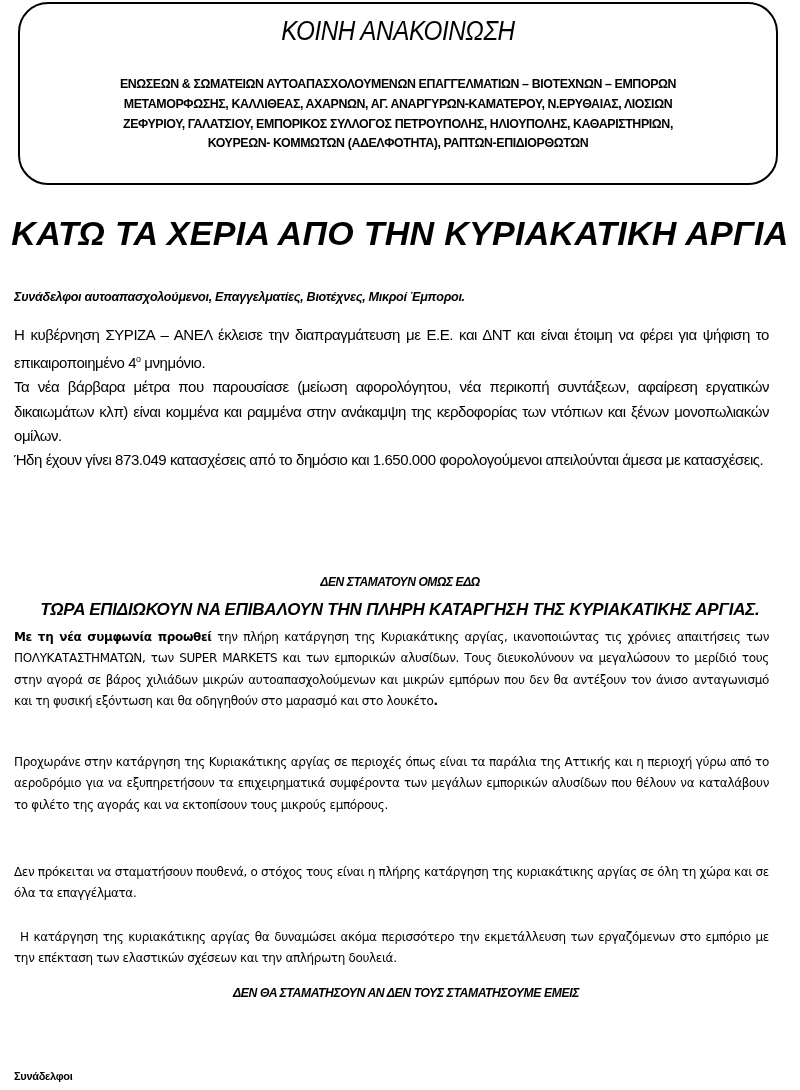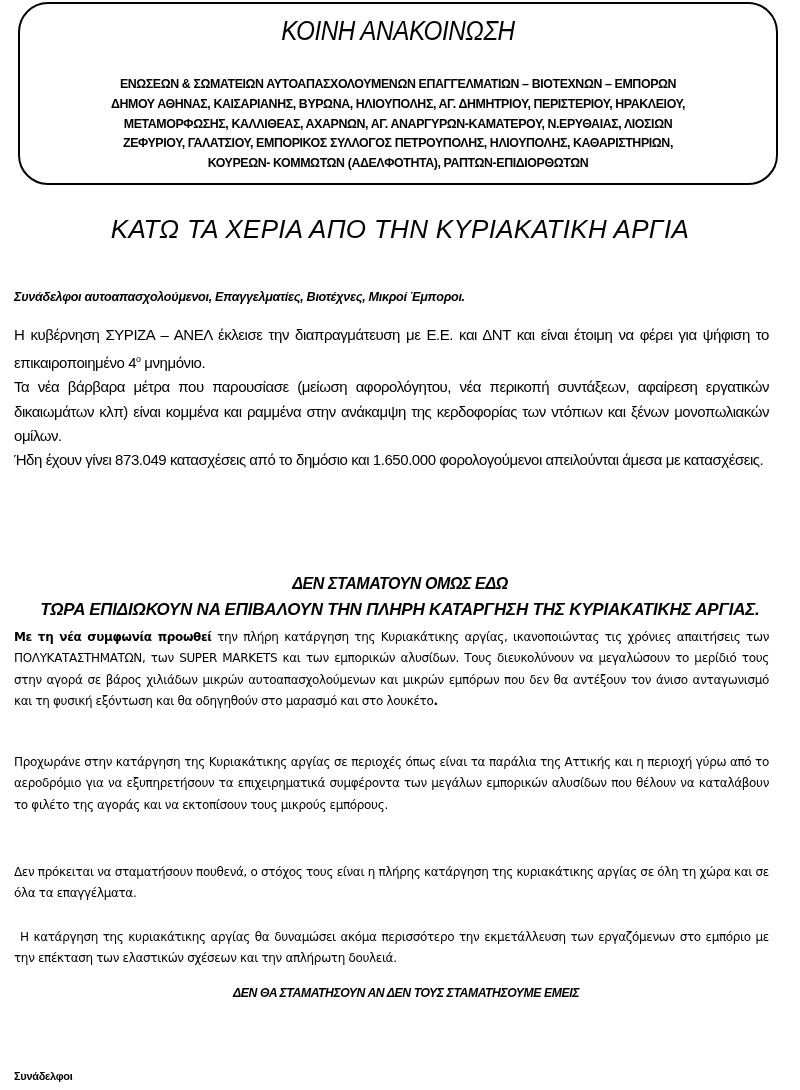--- a/index.html
+++ b/index.html
@@ -48,23 +48,23 @@
       letter-spacing: -0.4px;
     }
     .header-unions div { white-space: nowrap; }
 
     .main-headline {
       position: absolute;
       left: 0; right: 0;
       top: 214px;
       text-align: center;
       font-family: "Liberation Sans", sans-serif;
-      font-weight: normal;
+      font-weight: bold;
       font-style: italic;
-      font-size: 26px;
+      font-size: 34px;
       letter-spacing: 0.3px;
     }
     .salutation {
       position: absolute;
       left: 14px;
       top: 290px;
       font-weight: bold;
       font-style: italic;
       font-size: 12.6px;
       letter-spacing: -0.3px;
@@ -81,21 +81,21 @@
     }
     .section-1 p { margin: 0; }
     .sub-head {
       position: absolute;
       left: 0; right: 0;
       text-align: center;
       font-weight: bold;
       font-style: italic;
       letter-spacing: -0.4px;
     }
-    .sub-head-1 { top: 575px; font-size: 16px; }
+    .sub-head-1 { top: 575px; font-size: 12px; }
     .sub-head-2 { top: 600px; font-size: 17px; letter-spacing: -0.2px; }
 
     .section-2 {
       position: absolute;
       left: 14px;
       width: 755px;
       font-family: "DejaVu Sans", sans-serif;
       font-size: 12px;
       line-height: 21.4px;
       letter-spacing: -0.35px;
@@ -129,21 +129,20 @@
       letter-spacing: -0.3px;
     }
   </style>
 </head>
 <body>
 
 <div class="header-box">
   <div class="header-title">ΚΟΙΝΗ ΑΝΑΚΟΙΝΩΣΗ</div>
   <div class="header-unions">
     <div>ΕΝΩΣΕΩΝ &amp; ΣΩΜΑΤΕΙΩΝ ΑΥΤΟΑΠΑΣΧΟΛΟΥΜΕΝΩΝ ΕΠΑΓΓΕΛΜΑΤΙΩΝ – ΒΙΟΤΕΧΝΩΝ – ΕΜΠΟΡΩΝ</div>
-    <div>ΔΗΜΟΥ ΑΘΗΝΑΣ, ΚΑΙΣΑΡΙΑΝΗΣ, ΒΥΡΩΝΑ, ΗΛΙΟΥΠΟΛΗΣ, ΑΓ. ΔΗΜΗΤΡΙΟΥ, ΠΕΡΙΣΤΕΡΙΟΥ, ΗΡΑΚΛΕΙΟΥ,</div>
     <div>ΜΕΤΑΜΟΡΦΩΣΗΣ, ΚΑΛΛΙΘΕΑΣ, ΑΧΑΡΝΩΝ, ΑΓ. ΑΝΑΡΓΥΡΩΝ-ΚΑΜΑΤΕΡΟΥ,  Ν.ΕΡΥΘΑΙΑΣ, ΛΙΟΣΙΩΝ</div>
     <div>ΖΕΦΥΡΙΟΥ, ΓΑΛΑΤΣΙΟΥ, ΕΜΠΟΡΙΚΟΣ ΣΥΛΛΟΓΟΣ ΠΕΤΡΟΥΠΟΛΗΣ, ΗΛΙΟΥΠΟΛΗΣ, ΚΑΘΑΡΙΣΤΗΡΙΩΝ,</div>
     <div>ΚΟΥΡΕΩΝ- ΚΟΜΜΩΤΩΝ (ΑΔΕΛΦΟΤΗΤΑ), ΡΑΠΤΩΝ-ΕΠΙΔΙΟΡΘΩΤΩΝ</div>
   </div>
 </div>
 
 <div class="main-headline">ΚΑΤΩ ΤΑ ΧΕΡΙΑ ΑΠΟ ΤΗΝ ΚΥΡΙΑΚΑΤΙΚΗ ΑΡΓΙΑ</div>
 
 <div class="salutation">Συνάδελφοι αυτοαπασχολούμενοι, Επαγγελματίες, Βιοτέχνες, Μικροί Έμποροι.</div>
 

